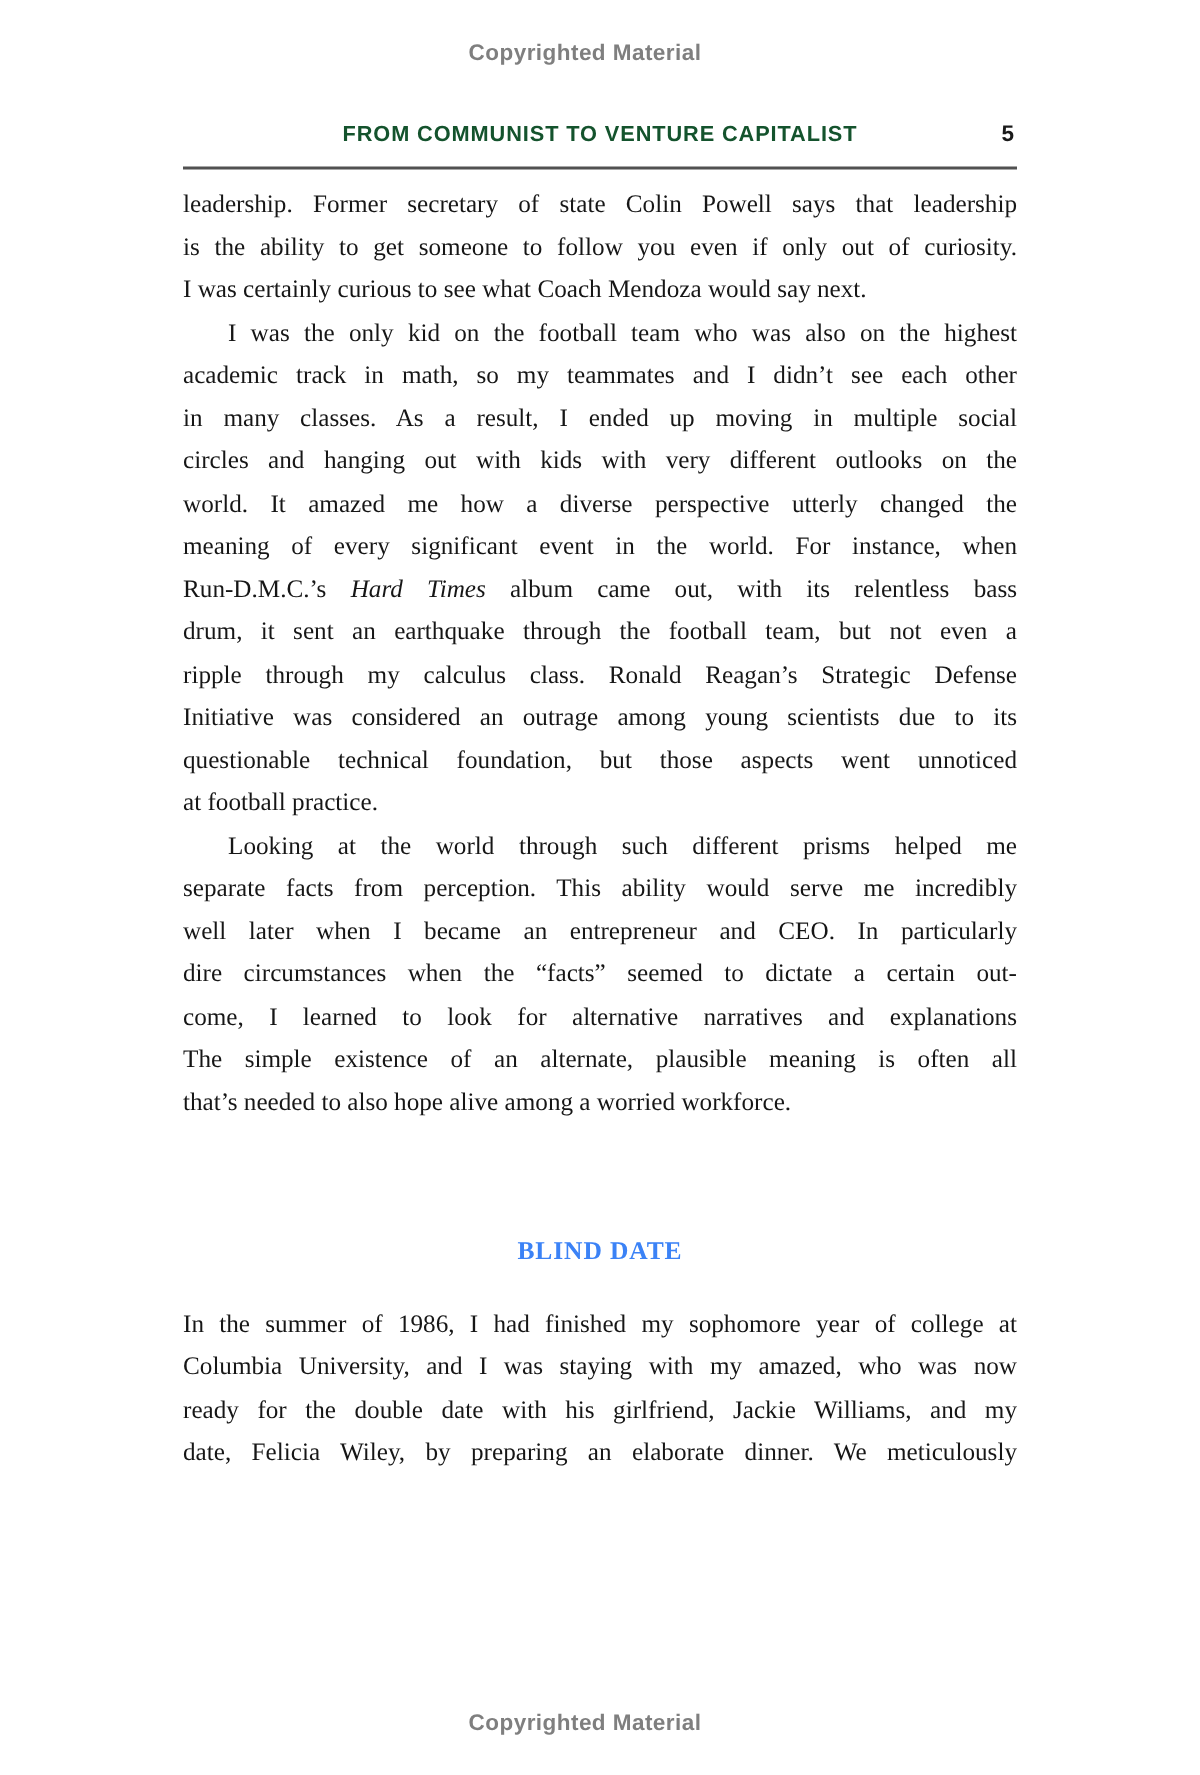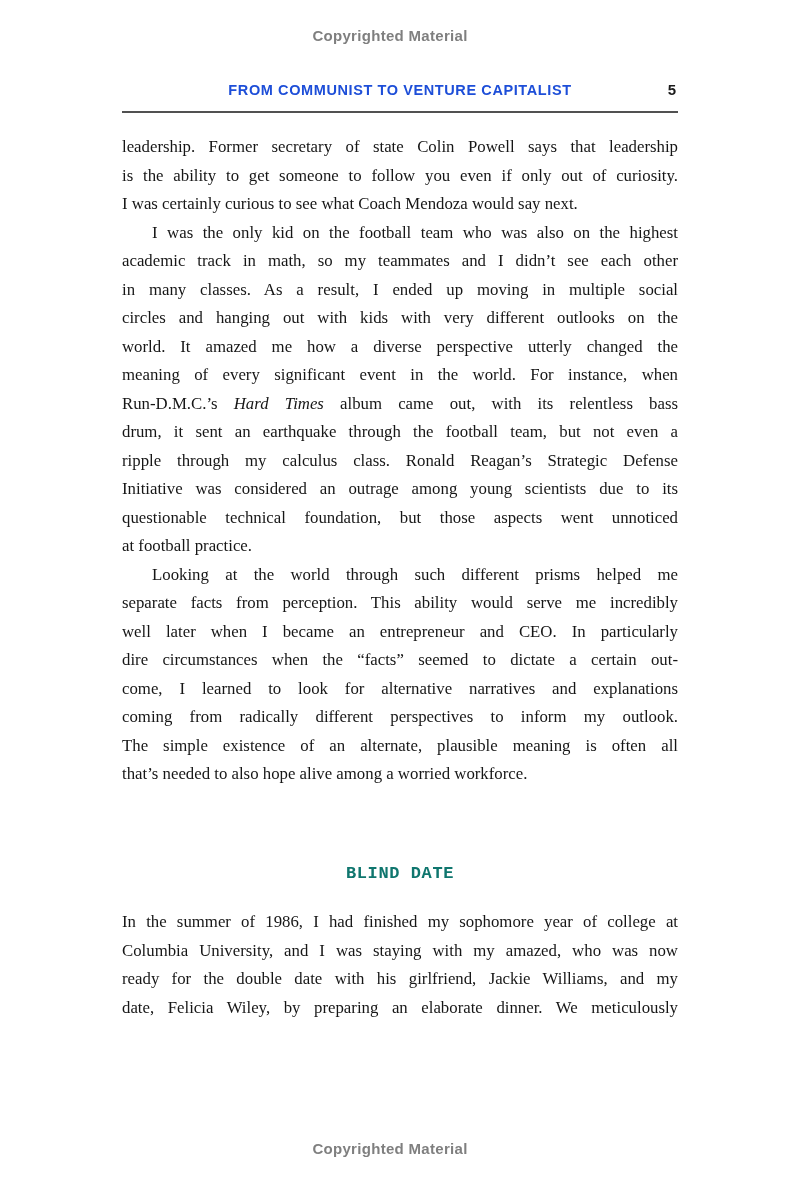--- a/index.html
+++ b/index.html
@@ -22,56 +22,56 @@
   .copyright.top { padding-top: 27px; }
   .copyright.bottom { position: absolute; bottom: 26px; left: 0; right: 0; }
   .content { margin: 0 122px; width: 556px; }
   .header { position: relative; margin-top: 38px; }
   .running-head {
     text-align: center;
     font-family: "Liberation Sans", sans-serif;
     font-weight: bold;
     font-size: 14.5px;
     letter-spacing: 0.6px;
-    color: #1d4ed8;
+    color: #14532d;
   }
   .page-number {
     position: absolute;
     right: 2px;
     top: -1px;
     font-family: "Liberation Sans", sans-serif;
     font-weight: bold;
     font-size: 15px;
     color: #1a1a1a;
   }
   .rule {
     border: none;
     border-top: 2px solid #515151;
     margin: 13px 0 0 0;
     height: 0;
   }
   .body-text {
-    margin-top: 20px;
+    margin-top: 9px;
     font-size: 16.8px;
     line-height: 28.5px;
     color: #161616;
   }
   .line { min-height: 28.5px; }
   .line.just { text-align: justify; text-align-last: justify; }
   .line.indent { text-indent: 30px; }
   .italic { font-style: italic; }
   .section-heading {
     margin-top: 71px;
     margin-bottom: 20px;
     text-align: center;
-    font-family: Liberation Mono, monospace;
+    font-family: Liberation Serif, serif;
     font-weight: bold;
     font-size: 17px;
     letter-spacing: 0.6px;
-    color: #0f766e;
+    color: #3b82f6;
   }
 </style>
 </head>
 <body>
 
 <div class="page">
 
   <div class="copyright top">Copyrighted Material</div>
 
   <div class="content">
@@ -104,21 +104,20 @@
         <div class="line just">questionable technical foundation, but those aspects went unnoticed</div>
         <div class="line">at football practice.</div>
       </div>
 
       <div class="para">
         <div class="line just indent">Looking at the world through such different prisms helped me</div>
         <div class="line just">separate facts from perception. This ability would serve me incredibly</div>
         <div class="line just">well later when I became an entrepreneur and CEO. In particularly</div>
         <div class="line just">dire circumstances when the “facts” seemed to dictate a certain out-</div>
         <div class="line just">come, I learned to look for alternative narratives and explanations</div>
-        <div class="line just">coming from radically different perspectives to inform my outlook.</div>
         <div class="line just">The simple existence of an alternate, plausible meaning is often all</div>
         <div class="line">that’s needed to also hope alive among a worried workforce.</div>
       </div>
 
       <div class="section-heading">BLIND DATE</div>
 
       <div class="para">
         <div class="line just">In the summer of 1986, I had finished my sophomore year of college at</div>
         <div class="line just">Columbia University, and I was staying with my amazed, who was now</div>
         <div class="line just">ready for the double date with his girlfriend, Jackie Williams, and my</div>

